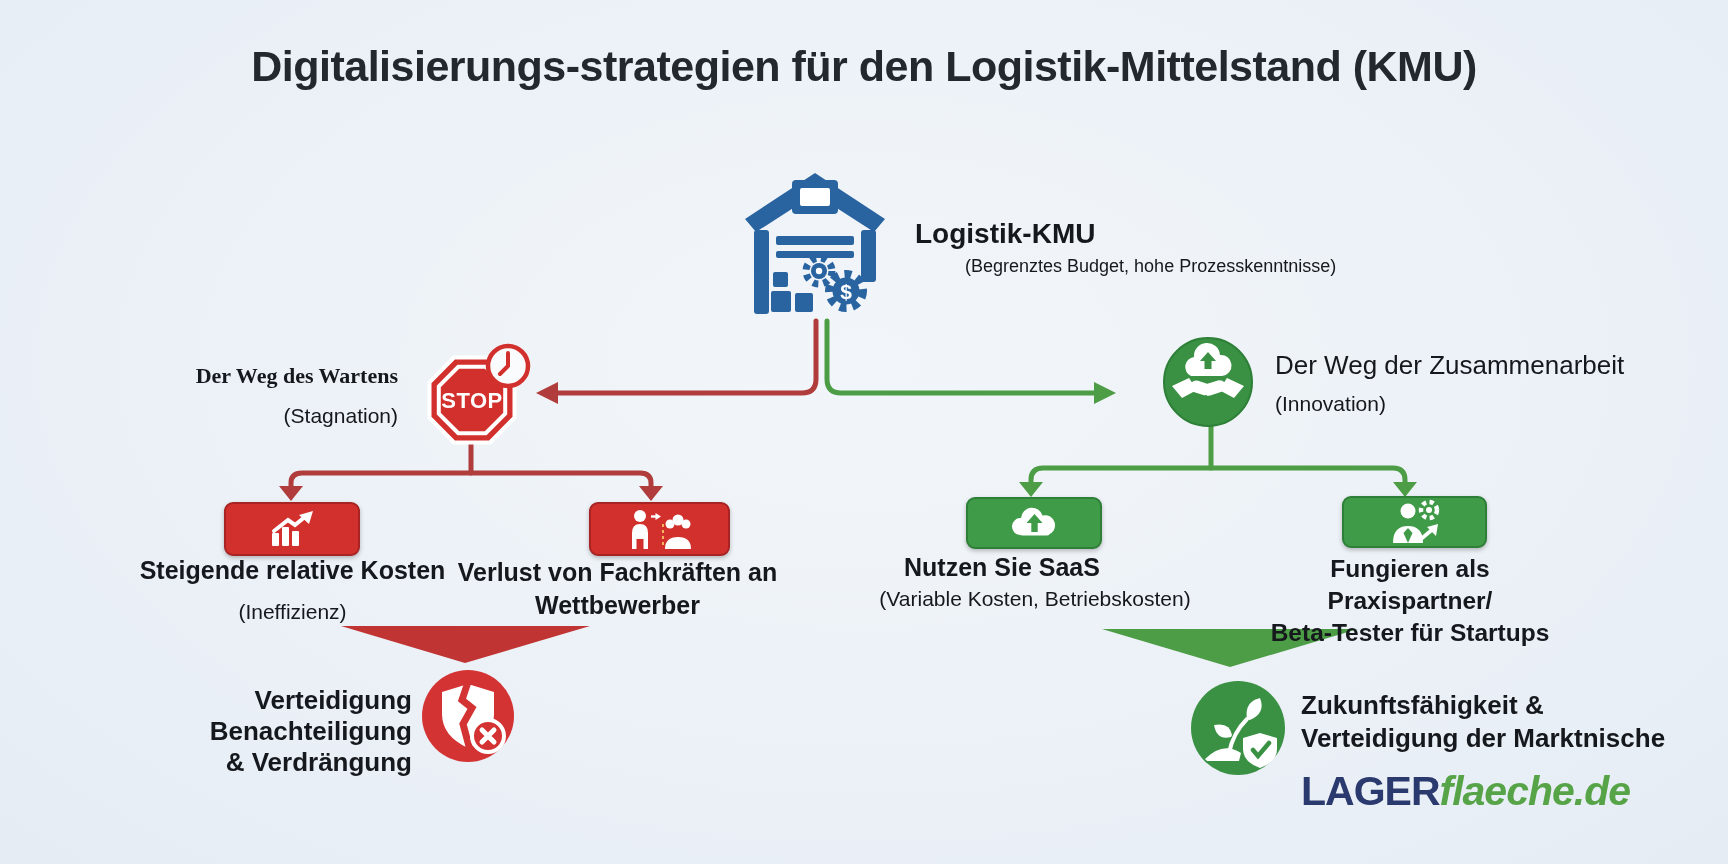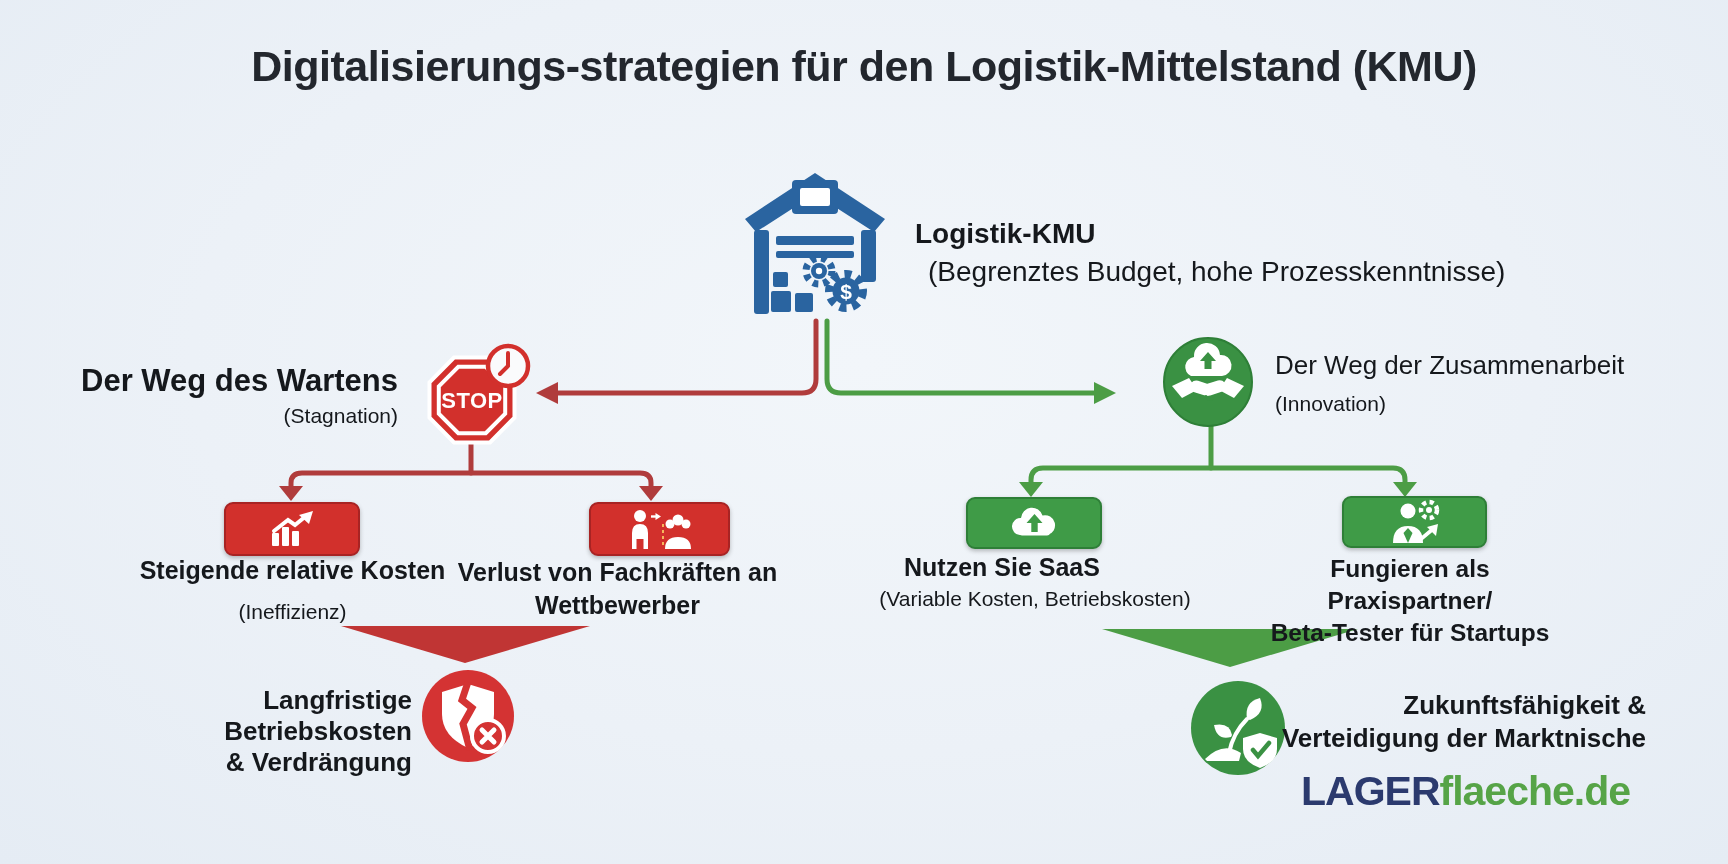--- a/index.html
+++ b/index.html
@@ -13,31 +13,31 @@
   .lbl{position:absolute;}
   svg{display:block;}
   .fb{fill:var(--c-blue-icon,#2a64a0);}
 
   #title{left:0;top:42px;width:100%;text-align:center;font-size:43px;font-weight:700;
          letter-spacing:-0.5px;color:var(--c-title-text,#23272e);}
 
   
   #root-icon{left:740px;top:168px;}
   #root-label{left:915px;top:218px;font-size:28px;font-weight:700;}
-  #root-sub{left:928px;top:256px;font-size:28px;}
+  #root-sub{left:965px;top:256px;font-size:18px;}
 
   
   #connector-layer{left:0;top:0;}
   .red-line{stroke:var(--c-red-arrow,#b03c3c);stroke-width:5;fill:none;stroke-linecap:round;}
   .red-fill{fill:var(--c-red-arrow,#b03c3c);}
   .green-line{stroke:var(--c-green-arrow,#4c9d45);stroke-width:5;fill:none;stroke-linecap:round;}
   .green-fill{fill:var(--c-green-arrow,#4c9d45);}
 
   
-  #branch-wait-label{left:58px;top:363px;width:340px;text-align:right;font-size:31px;font-weight:700;}
+  #branch-wait-label{left:58px;top:363px;width:340px;text-align:right;font-size:22px;font-weight:700;font-family:Liberation Serif, serif;}
   #branch-wait-sub{left:58px;top:404px;width:340px;text-align:right;font-size:21px;}
   #stop-icon{left:413px;top:340px;}
 
   
   #collab-icon{left:1163px;top:337px;}
   #branch-collab-label{left:1275px;top:350px;font-size:26px;font-weight:400;}
   #branch-collab-sub{left:1275px;top:392px;font-size:21px;}
 
   
   .rbox,.gbox{position:absolute;border-radius:9px;display:flex;align-items:center;justify-content:center;
@@ -53,26 +53,26 @@
   #costs-sub{left:130px;top:600px;width:325px;text-align:center;font-size:21px;}
   #talent-label{left:450px;top:556px;width:335px;text-align:center;font-size:25px;font-weight:700;line-height:33px;}
   #saas-label{left:840px;top:553px;width:324px;text-align:center;font-size:25px;font-weight:700;}
   #saas-sub{left:873px;top:587px;width:324px;text-align:center;font-size:21px;}
   #partner-label{left:1250px;top:553px;width:320px;text-align:center;font-size:24.5px;font-weight:700;line-height:32px;}
 
   
   #neg-icon{left:420px;top:668px;}
   #neg-label{left:80px;top:685px;width:332px;text-align:right;font-size:26px;font-weight:700;line-height:31px;}
   #pos-icon{left:1189px;top:679px;}
-  #pos-label{left:1266px;top:689px;width:380px;text-align:right;font-size:26px;font-weight:700;line-height:33px;}
+  #pos-label{left:1301px;top:689px;width:380px;text-align:left;font-size:26px;font-weight:700;line-height:33px;}
 
   
   #logo{left:1301px;top:768px;font-size:41px;font-weight:700;letter-spacing:-1px;}
   #logo .p1{color:var(--c-logo-navy,#2b3a6e);}
-  #logo .p2{color:var(--c-logo-green,#56a447);}
+  #logo .p2{color:var(--c-logo-green,#56a447);font-style:italic;}
 </style>
 </head>
 <body>
 
 <div class="stage">
 
   <div id="title" class="lbl">Digitalisierungs-strategien für den Logistik-Mittelstand (KMU)</div>
 
   <svg id="connector-layer" class="abs" width="1728" height="864" viewBox="0 0 1728 864">
 
@@ -195,21 +195,21 @@
   </div>
 
   <svg id="neg-icon" class="abs" width="96" height="96" viewBox="0 0 96 96">
     <circle cx="48" cy="48" r="46" fill="var(--c-red-circle,#d43333)"></circle>
     <path d="M48,16 L74,24 V46 Q74,68 48,80 Q22,68 22,46 V24 Z" fill="#fff"></path>
     <path d="M48,14 L42,32 L52,40 L43,56 L50,82" stroke="var(--c-red-circle,#d43333)" stroke-width="7" fill="none"></path>
     <circle cx="68" cy="68" r="16" fill="var(--c-red-circle,#d43333)" stroke="#fff" stroke-width="4"></circle>
     <path d="M62,62 L74,74 M74,62 L62,74" stroke="#fff" stroke-width="5" stroke-linecap="round"></path>
   </svg>
   <div id="neg-label" class="lbl">
-    <div>Langfristige Betriebskosten</div>
+    <div>Verteidigung Benachteiligung</div>
     <div>&amp; Verdrängung</div>
   </div>
 
   <svg id="pos-icon" class="abs" width="98" height="98" viewBox="0 0 98 98">
     <circle cx="49" cy="49" r="47" fill="var(--c-green-circle,#3a9143)"></circle>
     <path d="M16,80 Q34,62 52,74 L50,82 H18 Z" fill="#fff"></path>
     <path d="M40,74 Q44,54 58,40" stroke="#fff" stroke-width="4" fill="none" stroke-linecap="round"></path>
     <path d="M42,58 Q28,62 25,46 Q41,43 43,56 Z" fill="#fff"></path>
     <path d="M58,40 Q55,23 71,19 Q77,34 61,41 Z" fill="#fff"></path>
     <path d="M71,54 l17,5 v11 q0,13 -17,19 q-17,-6 -17,-19 v-11 Z" fill="#fff"></path>

